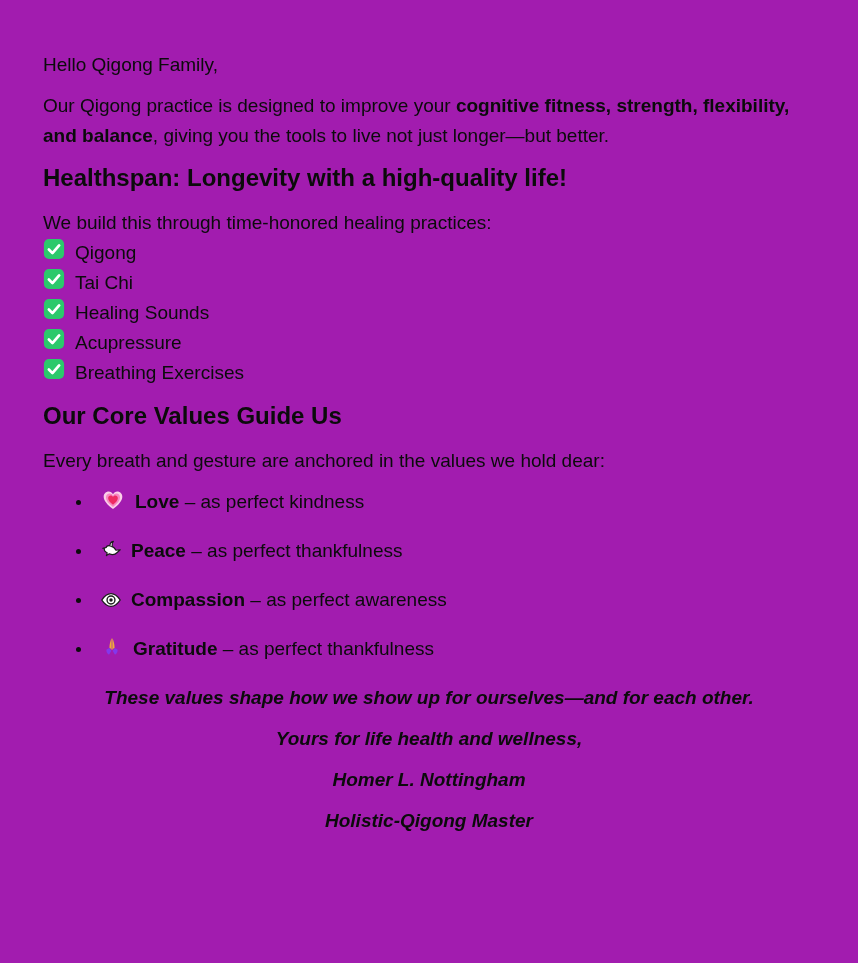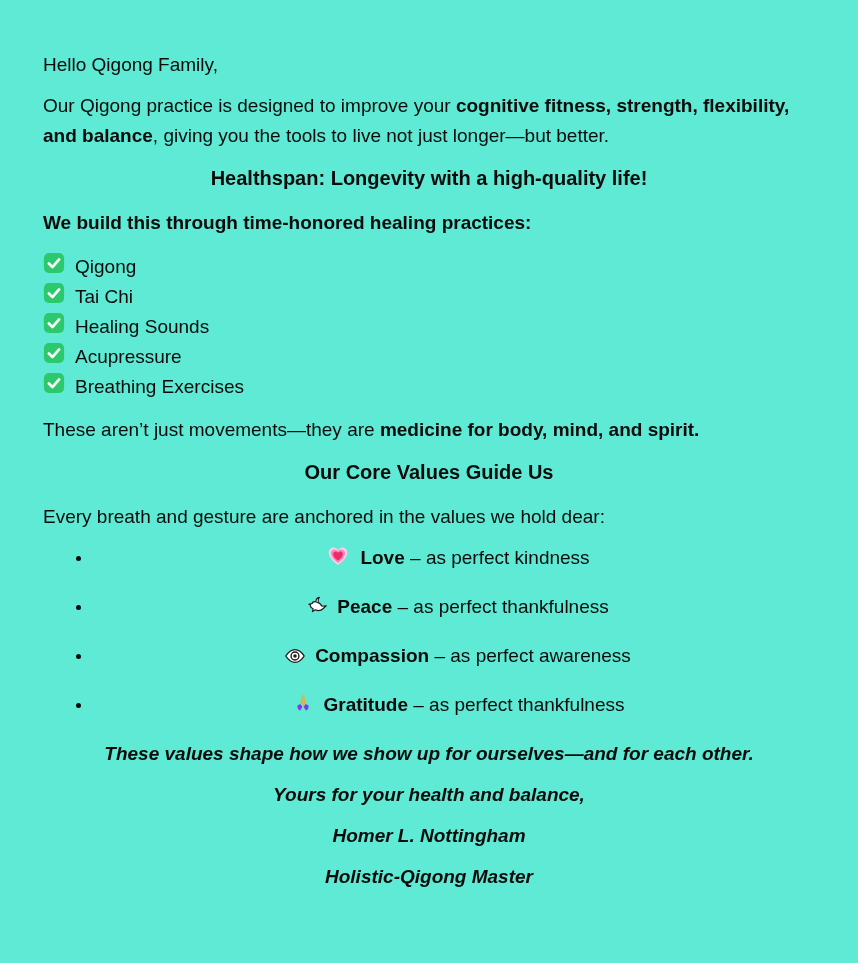--- a/index.html
+++ b/index.html
@@ -1,58 +1,56 @@
 <!DOCTYPE html>
 <html><head>
 <meta charset="utf-8">
 <style>
   html, body { margin: 0; padding: 0; background: #ffffff; }
   .page {
     width: 858px;
     height: 963px;
     box-sizing: border-box;
     padding: 50px 43px 0 43px;
-    background: #5eead4;
+    background: #a21caf;
     color: #0b0b0b;
     font-family: "Liberation Sans", sans-serif;
     overflow: hidden;
   }
   .body-text {
     font-size: 19px;
     line-height: 30px;
     margin: 0 0 11px 0;
   }
   .body-text strong { font-weight: 700; }
   .section-heading {
-    font-size: 20px;
+    font-size: 24px;
     line-height: 30px;
     font-weight: 700;
-    text-align: center;
     margin: 12px 0 15px 0;
   }
-  .tight { margin-bottom: 14px; font-weight: bold; }
+  .tight { margin-bottom: 0; }
   ul.checklist {
     list-style: none;
     margin: 0 0 13px 0;
     padding: 0;
   }
   ul.checklist li {
     display: flex;
     align-items: flex-start;
     gap: 10px;
     font-size: 19px;
     line-height: 30px;
   }
   .check-wrap { width: 22px; height: 22px; display: inline-flex; }
   .check-wrap svg { width: 22px; height: 22px; }
   ul.values {
     list-style: none;
     margin: 0 0 14px 0;
     padding: 0;
-    text-align: center;
   }
   ul.values li {
     position: relative;
     padding-left: 57px;
     font-size: 19px;
     line-height: 30px;
     margin-bottom: 14px;
   }
   ul.values li::before {
     content: "";
@@ -130,21 +128,20 @@
       <span class="check-wrap">
         <svg viewBox="0 0 24 24">
             <rect x="1" y="1" width="22" height="22" rx="5.5" fill="#2bc96b"></rect>
             <path d="M6.4 12.6l3.9 3.9 7.3-8.4" fill="none" stroke-width="3" stroke-linecap="round" stroke-linejoin="round" stroke="#ffffff"></path>
           </svg>
       </span>
       <span>Breathing Exercises</span>
     </li>
   </ul>
 
-  <p class="body-text"><span>These aren’t just movements—they are </span><strong>medicine for body, mind, and spirit.</strong></p>
 
   <h1 class="section-heading">Our Core Values Guide Us</h1>
 
   <p class="body-text">Every breath and gesture are anchored in the values we hold dear:</p>
 
   <ul class="values">
     <li><span class="value-icon"><svg width="26" height="26" viewBox="0 0 24 24">
             <path d="M12 20.4 C6.8 16.6 3.4 12.6 3.4 9 C3.4 6.2 5.6 4.2 8 4.2 C9.7 4.2 11.2 5.2 12 6.8 C12.8 5.2 14.3 4.2 16 4.2 C18.4 4.2 20.6 6.2 20.6 9 C20.6 12.6 17.2 16.6 12 20.4 Z" fill="#fbcfe8"></path>
             <path d="M12 20.4 C6.8 16.6 3.4 12.6 3.4 9 C3.4 6.2 5.6 4.2 8 4.2 C9.7 4.2 11.2 5.2 12 6.8 C12.8 5.2 14.3 4.2 16 4.2 C18.4 4.2 20.6 6.2 20.6 9 C20.6 12.6 17.2 16.6 12 20.4 Z" transform="translate(2.88 2.88) scale(0.76)" fill="#f787c3"></path>
             <path d="M12 20.4 C6.8 16.6 3.4 12.6 3.4 9 C3.4 6.2 5.6 4.2 8 4.2 C9.7 4.2 11.2 5.2 12 6.8 C12.8 5.2 14.3 4.2 16 4.2 C18.4 4.2 20.6 6.2 20.6 9 C20.6 12.6 17.2 16.6 12 20.4 Z" transform="translate(5.76 5.76) scale(0.52)" fill="#ee2b62"></path>
@@ -164,17 +161,17 @@
 
     <li><span class="value-icon"><svg width="24" height="24" viewBox="0 0 24 24">
             <path d="M11.7 2 C10.5 4.6 9.4 8.2 9.5 11.3 L11.7 13.9 Z" fill="#f0ab3a"></path>
             <path d="M12.3 2 C13.5 4.6 14.6 8.2 14.5 11.3 L12.3 13.9 Z" fill="#f0ab3a"></path>
             <path d="M9.3 12.1 L11.4 14.7 L9 18.7 C7.1 17.8 6 15.7 6.5 13.6 Z" fill="#8338ec"></path>
             <path d="M14.7 12.1 L12.6 14.7 L15 18.7 C16.9 17.8 18 15.7 17.5 13.6 Z" fill="#8338ec"></path>
           </svg></span><strong>Gratitude</strong><span> – as perfect thankfulness</span></li>
   </ul>
 
   <p class="closing-line">These values shape how we show up for ourselves—and for each other.</p>
-  <p class="closing-line">Yours for your health and balance,</p>
+  <p class="closing-line">Yours for life health and wellness,</p>
   <p class="closing-line">Homer L. Nottingham</p>
   <p class="closing-line">Holistic-Qigong Master</p>
 
 </div>
 
 </body></html>

